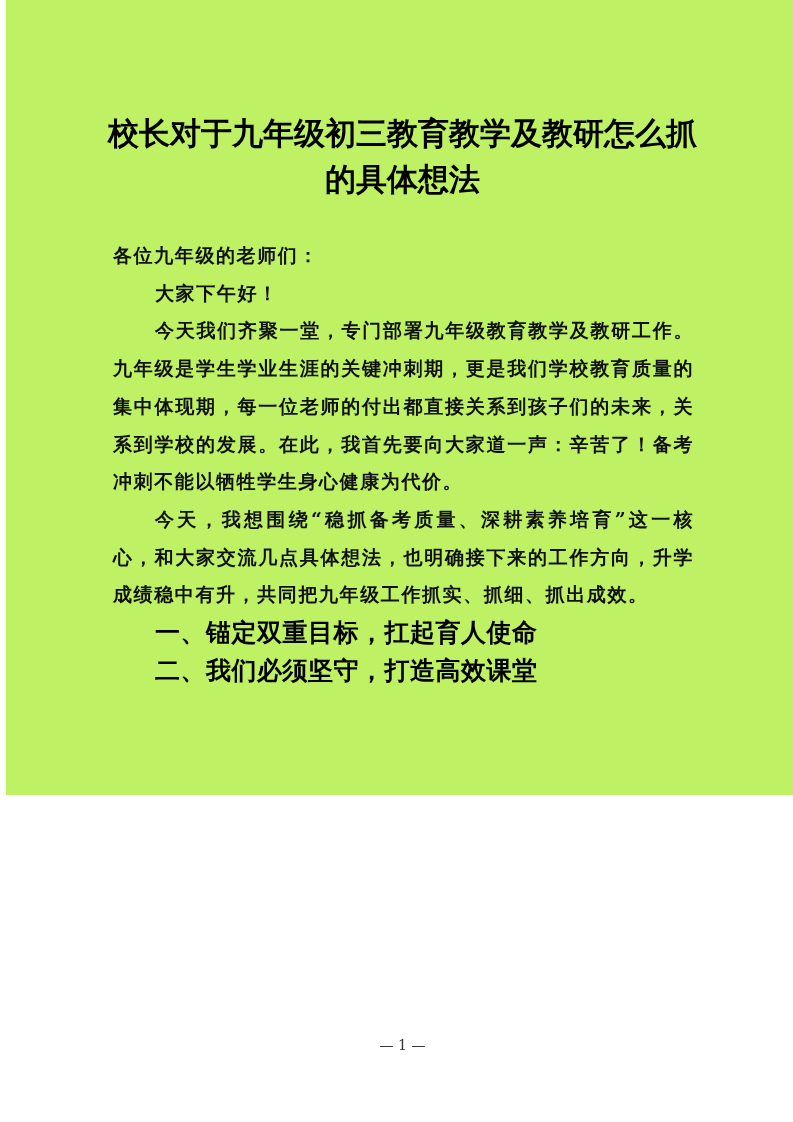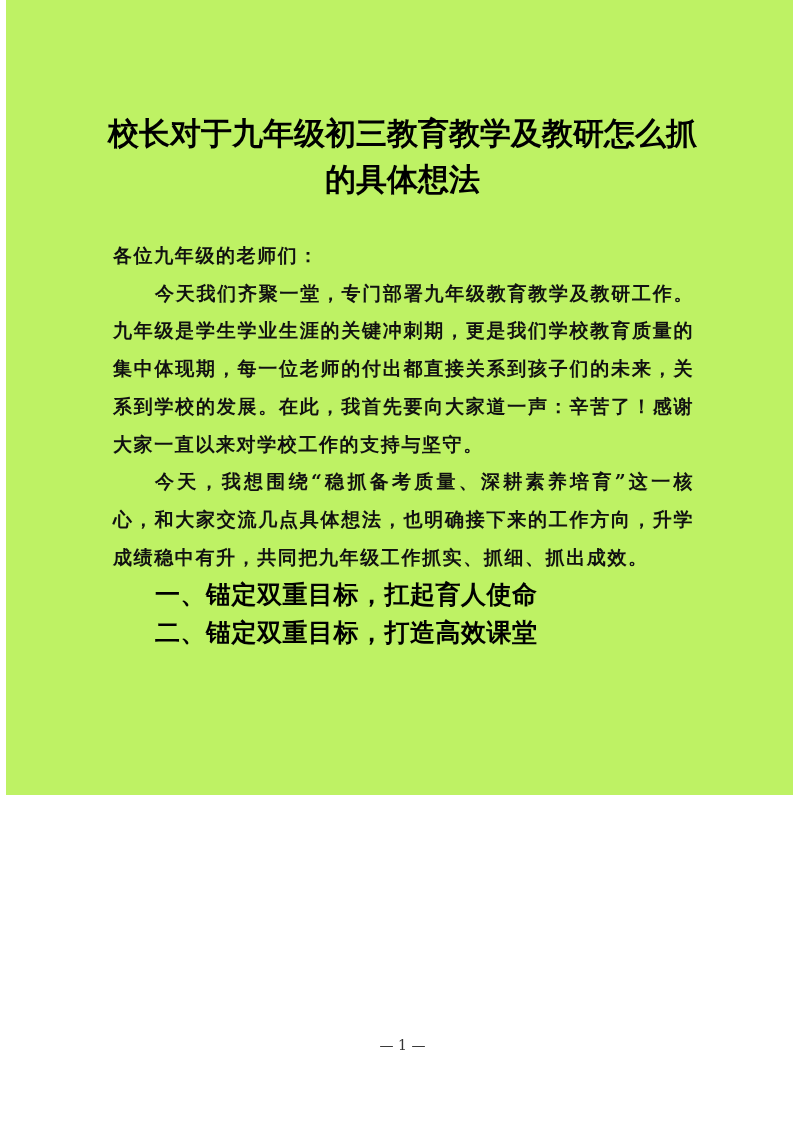--- a/index.html
+++ b/index.html
@@ -19,20 +19,21 @@
             font-size: 14px; color: #333; font-family: "DejaVu Serif", serif; }
 </style>
 </head>
 <body>
 
 <div class="page">
   <div class="title">校长对于九年级初三教育教学及教研怎么抓的具体想法</div>
 
   <div class="body">
     <p class="p">各位九年级的老师们：</p>
-    <p class="p indent">今天我们齐聚一堂，专门部署九年级教育教学及教研工作。九年级是学生学业生涯的关键冲刺期，更是我们学校教育质量的集中体现期，每一位老师的付出都直接关系到孩子们的未来，关系到学校的发展。在此，我首先要向大家道一声：辛苦了！感谢大家一直以来对学校工作的支持与坚守。</p>
+    <p class="p indent">大家下午好！</p>
+    <p class="p indent">今天我们齐聚一堂，专门部署九年级教育教学及教研工作。九年级是学生学业生涯的关键冲刺期，更是我们学校教育质量的集中体现期，每一位老师的付出都直接关系到孩子们的未来，关系到学校的发展。在此，我首先要向大家道一声：辛苦了！备考冲刺不能以牺牲学生身心健康为代价。</p>
     <p class="p indent">今天，我想围绕“稳抓备考质量、深耕素养培育”这一核心，和大家交流几点具体想法，也明确接下来的工作方向，升学成绩稳中有升，共同把九年级工作抓实、抓细、抓出成效。</p>
     <p class="h">一、锚定双重目标，扛起育人使命</p>
-    <p class="h">二、锚定双重目标，打造高效课堂</p>
+    <p class="h">二、我们必须坚守，打造高效课堂</p>
   </div>
 
   <div class="footer">— 1 —</div>
 </div>
 
 </body></html>

